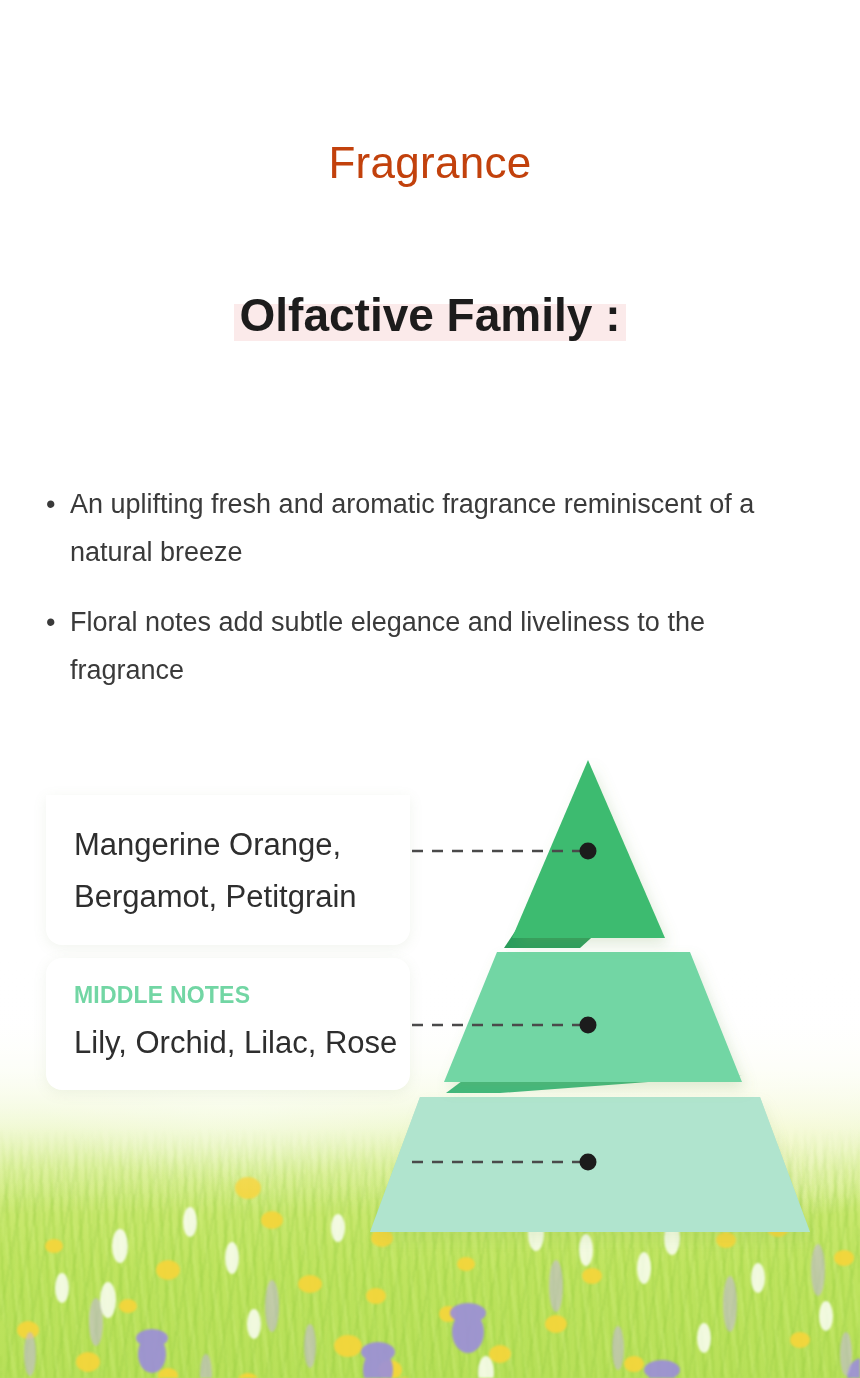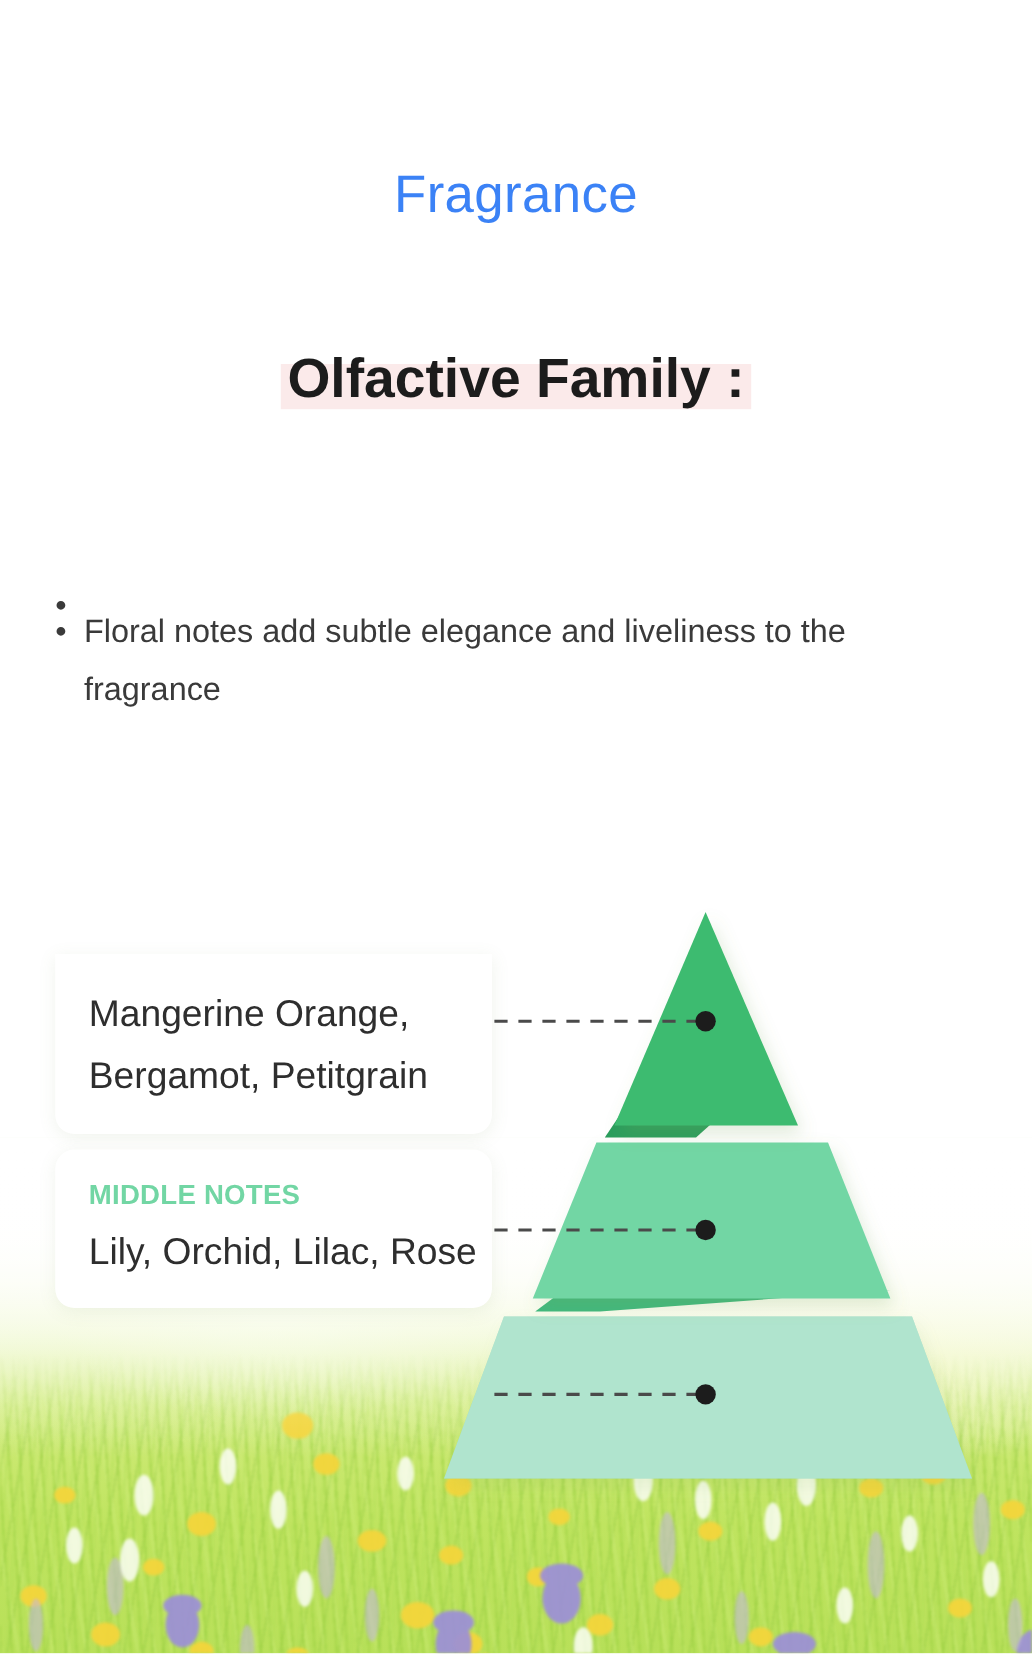--- a/index.html
+++ b/index.html
@@ -55,21 +55,21 @@
     position:absolute;left:0;top:0;width:860px;height:430px;
     background:linear-gradient(to bottom, rgba(255,255,255,1) 0%, rgba(255,255,255,0.92) 18%, rgba(255,255,255,0.45) 36%, rgba(255,255,255,0.12) 50%, rgba(255,255,255,0) 62%);
     pointer-events:none;
   }
 
   
   .head-wrap{position:absolute;left:0;top:0;width:860px;z-index:5;}
   .h-fragrance{
     position:absolute;left:0;top:138px;width:860px;
     text-align:center;
-    font-size:44px;font-weight:400;color:#3b82f6;
+    font-size:44px;font-weight:400;color:#c2410c;
     letter-spacing:0.3px;
   }
   .h-family{
     position:absolute;left:0;top:292px;width:860px;
     text-align:center;
   }
   .h-family .line{
     display:block;
     font-size:46px;font-weight:700;color:#1c1c1c;
     line-height:1.0;
@@ -240,20 +240,21 @@
   <div class="head-wrap">
     <div class="h-fragrance">Fragrance</div>
     <div class="h-family">
       <span class="line"><span class="hl">Olfactive Family :</span></span>
     </div>
   </div>
 
   <div class="bullets">
     <div class="bullet">
       <span class="dot">•</span>
+      <span>An uplifting fresh and aromatic fragrance reminiscent of a natural breeze</span>
     </div>
     <div class="bullet">
       <span class="dot">•</span>
       <span>Floral notes add subtle elegance and liveliness to the fragrance</span>
     </div>
   </div>
 
   <div class="cards">
     <div class="card card-top">
       <div class="card-inner">

